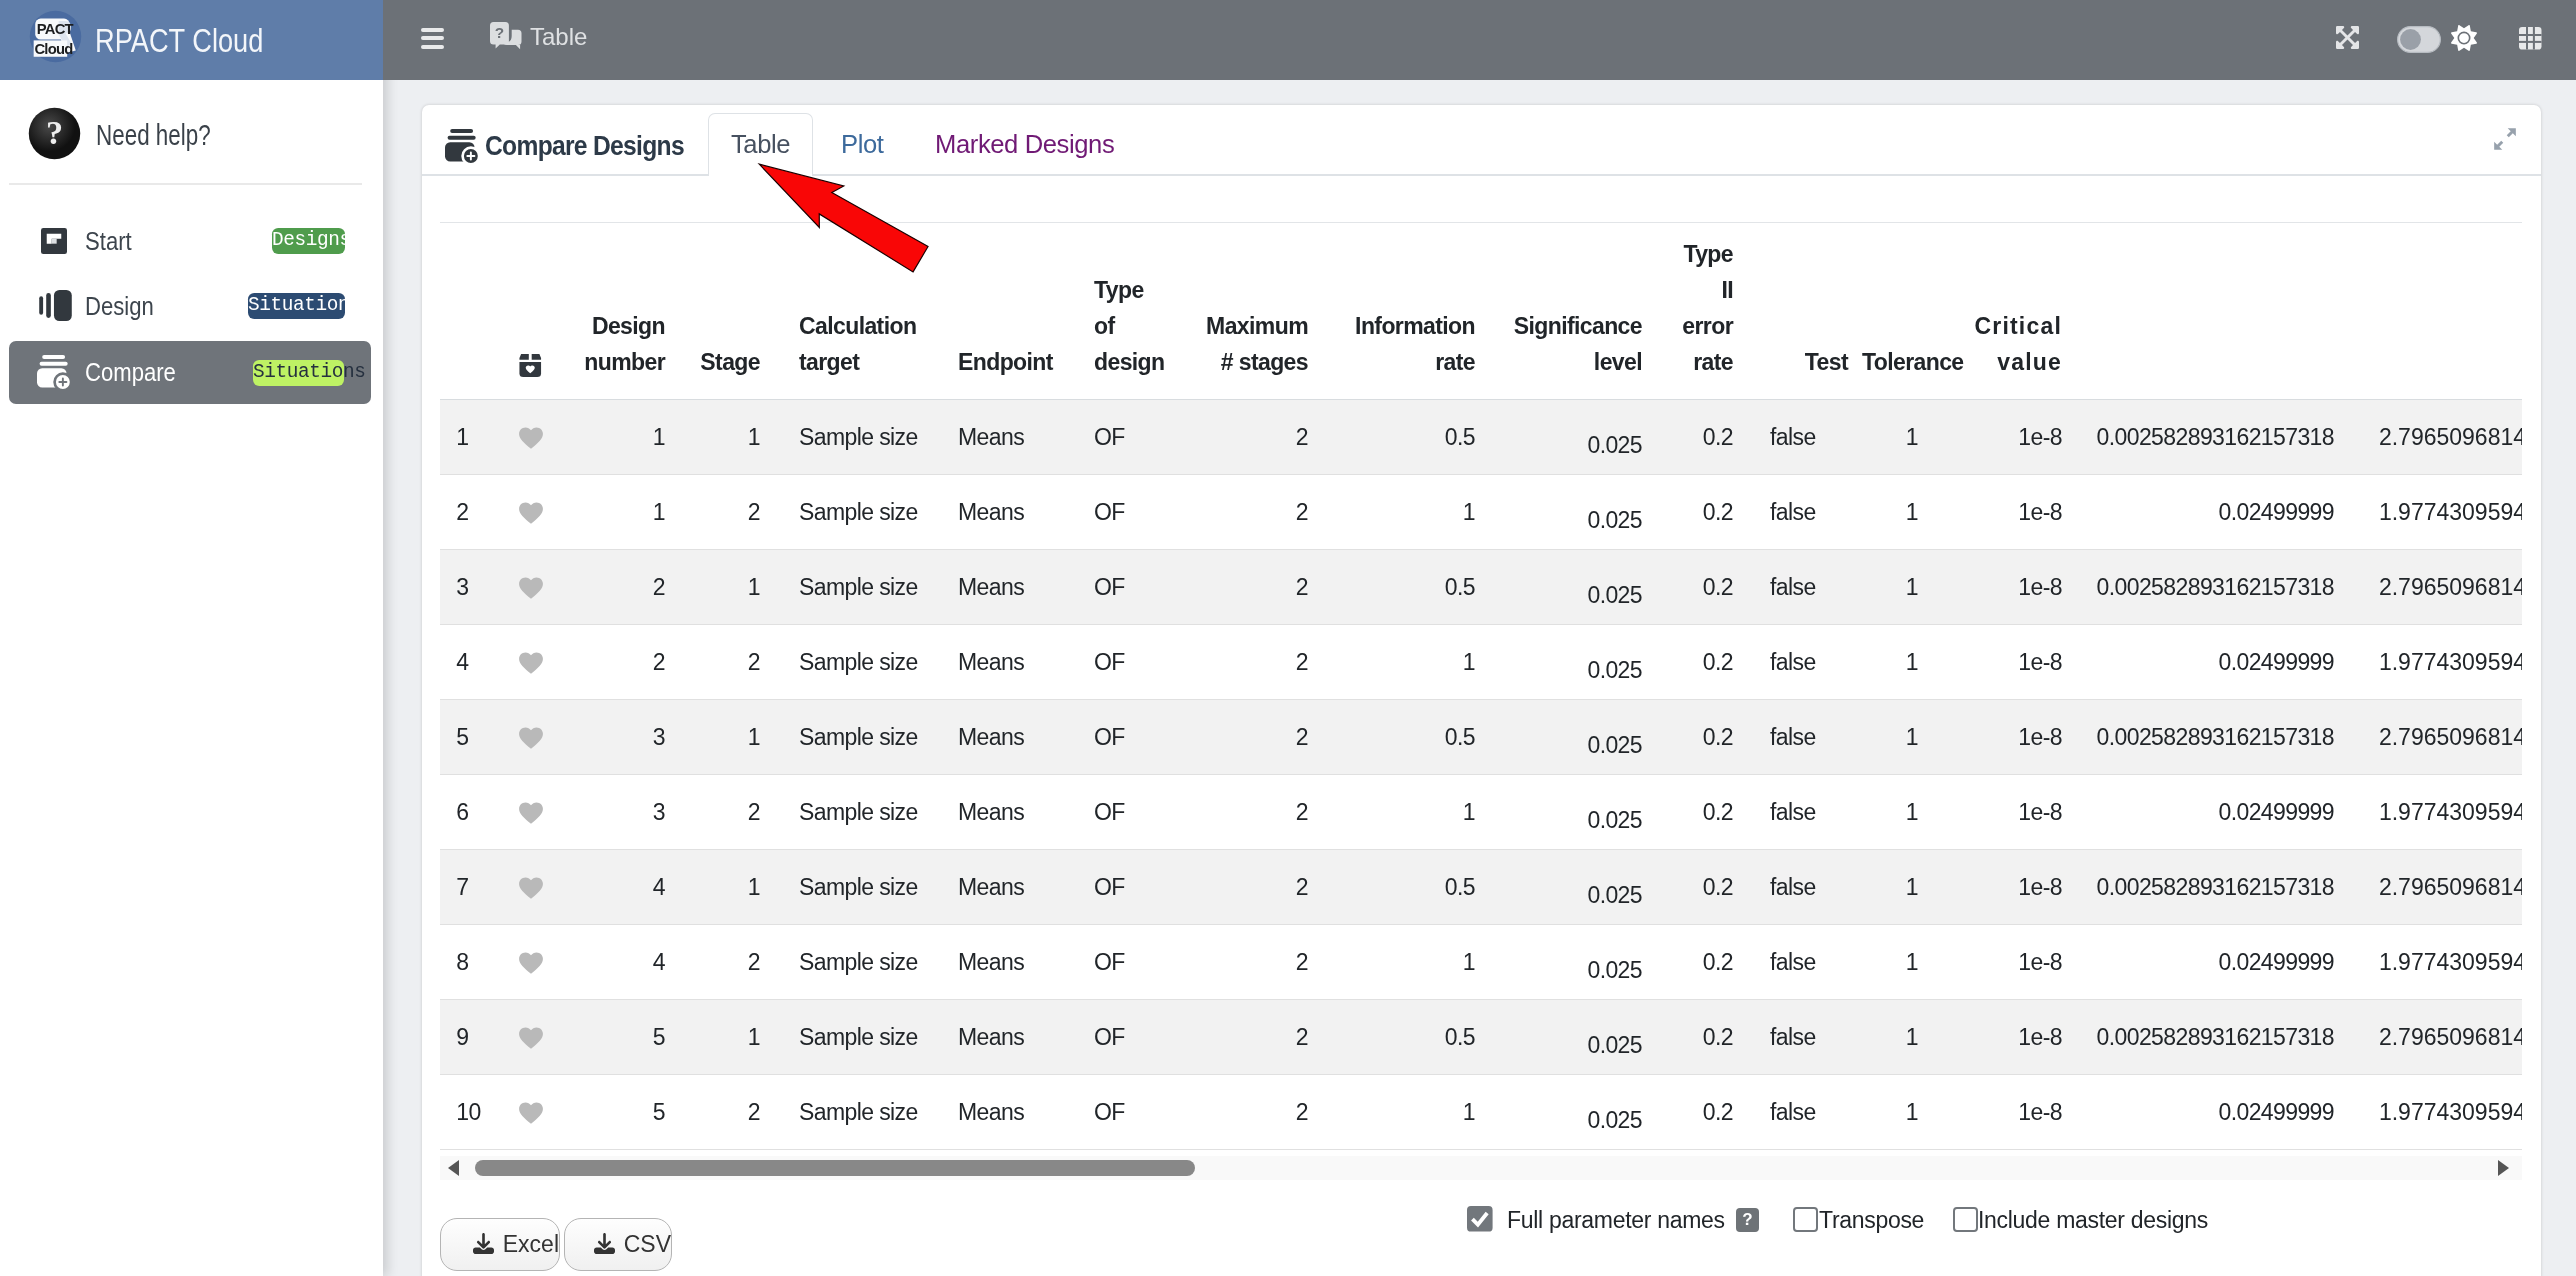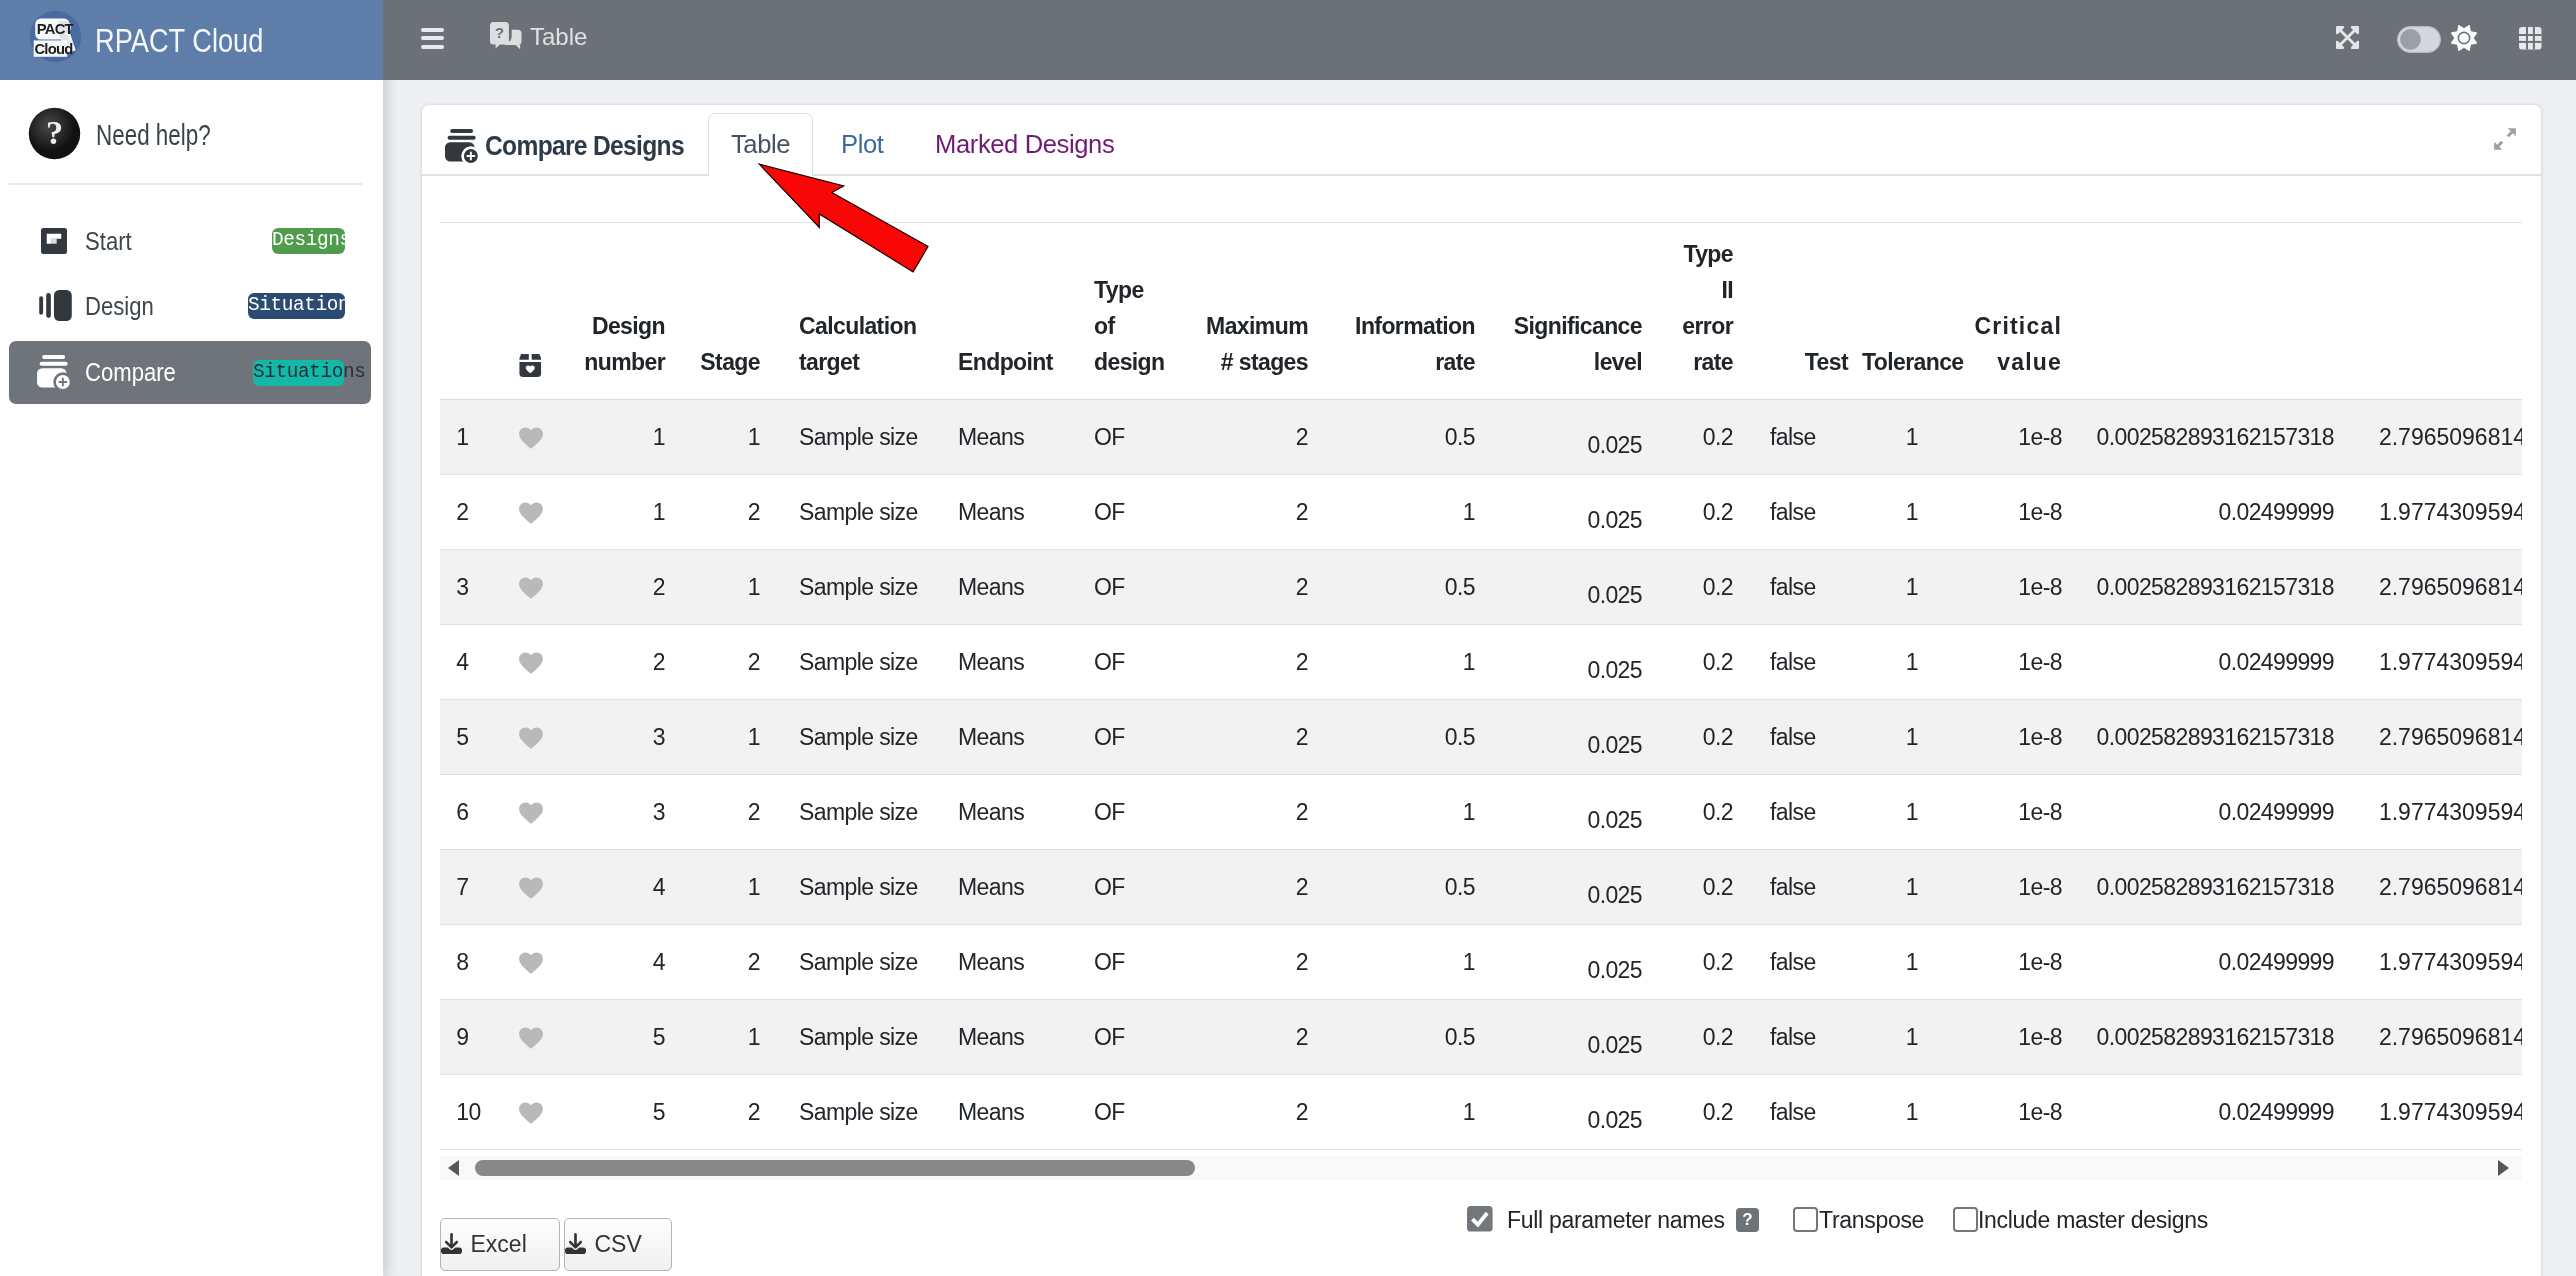--- a/index.html
+++ b/index.html
@@ -53,21 +53,21 @@
 .c13{text-align:right;padding-right:14px;}
 .c14{text-align:right;padding-right:14px;}
 .c15{text-align:right;padding-right:14px;}
 .c16{text-align:right;padding-right:14px;}
 .heart { vertical-align:middle; }
 
 #hscroll { left:440px; top:1156px; width:2082px; height:24px; background:#f9f9f9; z-index:2; }
 #hthumb { left:475px; top:1160px; width:720px; height:16.3px; background:#888; border-radius:8.5px; z-index:3; }
 .sarrow { width:0; height:0; border-top:8.5px solid transparent; border-bottom:8.5px solid transparent; z-index:3; }
 
-.dtbtn { height:53px; border:1.6px solid #b4b4b4; border-radius:5px; background:linear-gradient(#fefefe,#f0f0f0); font-size:23px; color:#333; text-align:left; line-height:50px; z-index:3; }
+.dtbtn { height:53px; border:1.6px solid #b4b4b4; border-radius:17px; background:linear-gradient(#fefefe,#f0f0f0); font-size:23px; color:#333; text-align:right; line-height:50px; z-index:3; }
 
 .cklabel { font-size:23px; color:#212529; height:28px; line-height:28px; z-index:3; letter-spacing:-0.3px; }
 .ckbox { width:25px; height:25px; border-radius:3.9px; z-index:3; }
 .ckempty { background:#fff; border:2.3px solid #72777c; }
 </style></head>
 <body>
 <div class="abs" id="card"></div>
 <div class="abs" id="cardhdrline"></div>
 
 <div class="abs" id="sidebar"></div>
@@ -116,21 +116,21 @@
 <svg class="abs" style="left:37px;top:355px;z-index:6" width="34" height="34" viewBox="0 0 46 46">
     <g fill="#fff">
 <rect x="7" y="0" width="31" height="5.5" rx="2.7"></rect>
 <rect x="3.5" y="9" width="38" height="5.5" rx="2.7"></rect>
 <rect x="0" y="18" width="40" height="26" rx="7"></rect>
 <circle cx="35" cy="36.5" r="11.2" stroke="#6f747a" stroke-width="3.6"></circle>
 </g>
     <path d="M30.2 36.5 L39.8 36.5 M35 31.7 L35 41.3" stroke="#6f747a" stroke-width="2.6" stroke-linecap="round"></path>
   </svg>
 <div class="abs menutext" style="left:85px;top:357px;color:#fff;z-index:6">Compare</div>
-<div class="abs badge" style="left:253px;top:360px;width:91px;height:25.6px;line-height:25.6px;background:#14b8a6;color:#25303f;z-index:6">Situations</div>
+<div class="abs badge" style="left:253px;top:360px;width:91px;height:25.6px;line-height:25.6px;background:#bef264;color:#25303f;z-index:6">Situations</div>
 
 <div class="abs" id="navbar"></div>
 <div class="hbar" style="top:28px"></div>
 <div class="hbar" style="top:36px"></div>
 <div class="hbar" style="top:45px"></div>
 <svg class="abs" style="left:490px;top:22px;z-index:6" width="35" height="28" viewBox="0 0 50 40">
   <path d="M27 27 q0 5 -5 5 L14 32 L8 38 L8 32 L5 32 q-5 0 -5 -5 L0 5 q0 -5 5 -5 L22 0 q5 0 5 5 Z" fill="#dcdee0"></path>
   <text x="13.5" y="23" font-size="22" font-weight="700" fill="#6c7177" text-anchor="middle" font-family="Liberation Sans">?</text>
   <path d="M31 11 L40 11 q5 0 5 5 L45 28 q0 5 -5 5 L43 33 L43 39 L37 33 L24 33 q-5 0 -5 -5 L19 29 L22 29 q9 0 9 -9 Z" fill="#dcdee0"></path>
 </svg>

